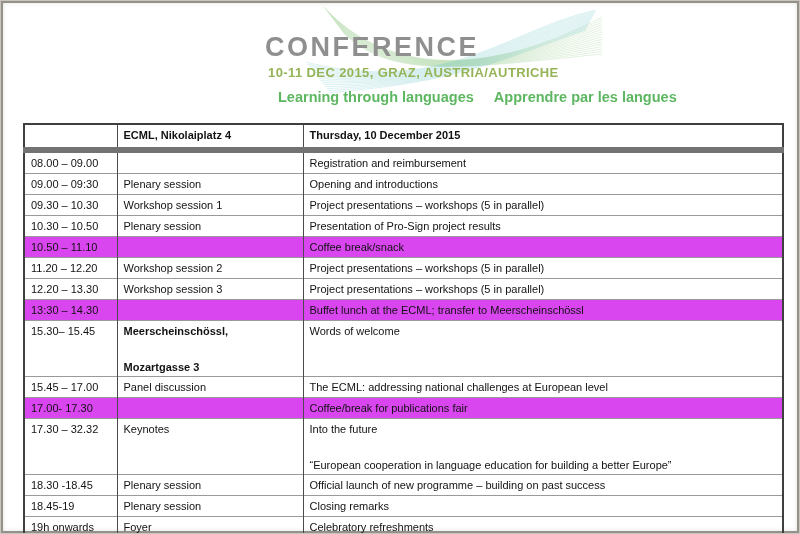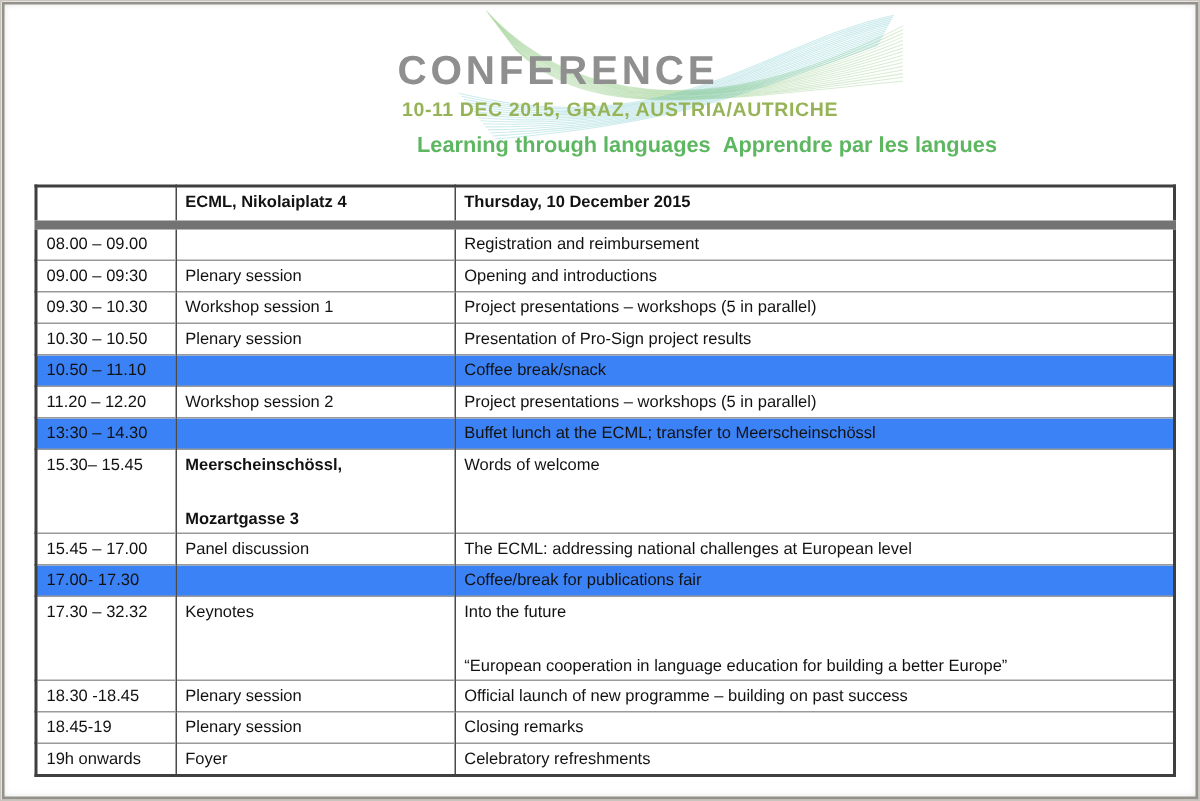--- a/index.html
+++ b/index.html
@@ -22,21 +22,21 @@
     font-size:27px;font-weight:bold;color:#8f8f8f;letter-spacing:2.5px;
   }
   .logo-subtitle{
     position:absolute;left:267px;top:64px;z-index:2;
     font-size:13px;font-weight:bold;color:#96b457;letter-spacing:0.4px;
   }
   .tagline{
     position:absolute;left:277px;top:88px;z-index:2;
     font-size:14.5px;font-weight:bold;color:#5db761;white-space:nowrap;
   }
-  .tagline span + span{margin-left:4px;text-align:right;}
+  .tagline span + span{margin-left:16px;text-align:right;}
   
   table.tbl{
     position:absolute;left:22px;top:122px;
     width:759px;table-layout:fixed;border-collapse:collapse;
     font-size:11px;color:#121212;
     border:2px solid #3f3f3f;
   }
   .tbl th{
     font-weight:bold;text-align:left;vertical-align:top;
     padding:4px 6px 3px 6px;height:15px;
@@ -45,21 +45,21 @@
   }
   .tbl td{
     vertical-align:top;text-align:left;
     padding:3px 6px 2px 6px;
     border-left:1px solid #4a4a4a;
     border-top:1px solid #9a9a9a;
     height:15px;
   }
   .tbl tr{height:20px;}
   .tbl thead tr{height:22px;}
-  .tbl tr.shaded td{background:#3b82f6;}
+  .tbl tr.shaded td{background:#d946ef;}
   .tbl td.bold{font-weight:bold;}
   .cell-line{line-height:14px;}
   .cell-line + .cell-line{margin-top:22px;}
 </style>
 </head>
 <body>
 
 <div class="frame">
 
   <div class="logo">
@@ -206,20 +206,31 @@
           <td>
             <div class="cell-line">11.20 – 12.20</div>
           </td>
           <td>
             <div class="cell-line">Workshop session 2</div>
           </td>
           <td>
             <div class="cell-line">Project presentations – workshops (5 in parallel)</div>
           </td>
         </tr>
+        <tr>
+          <td>
+            <div class="cell-line">12.20 – 13.30</div>
+          </td>
+          <td>
+            <div class="cell-line">Workshop session 3</div>
+          </td>
+          <td>
+            <div class="cell-line">Project presentations – workshops (5 in parallel)</div>
+          </td>
+        </tr>
         <tr class="shaded">
           <td>
             <div class="cell-line">13:30 – 14.30</div>
           </td>
           <td></td>
           <td>
             <div class="cell-line">Buffet lunch at the ECML; transfer to Meerscheinschössl</div>
           </td>
         </tr>
         <tr>

